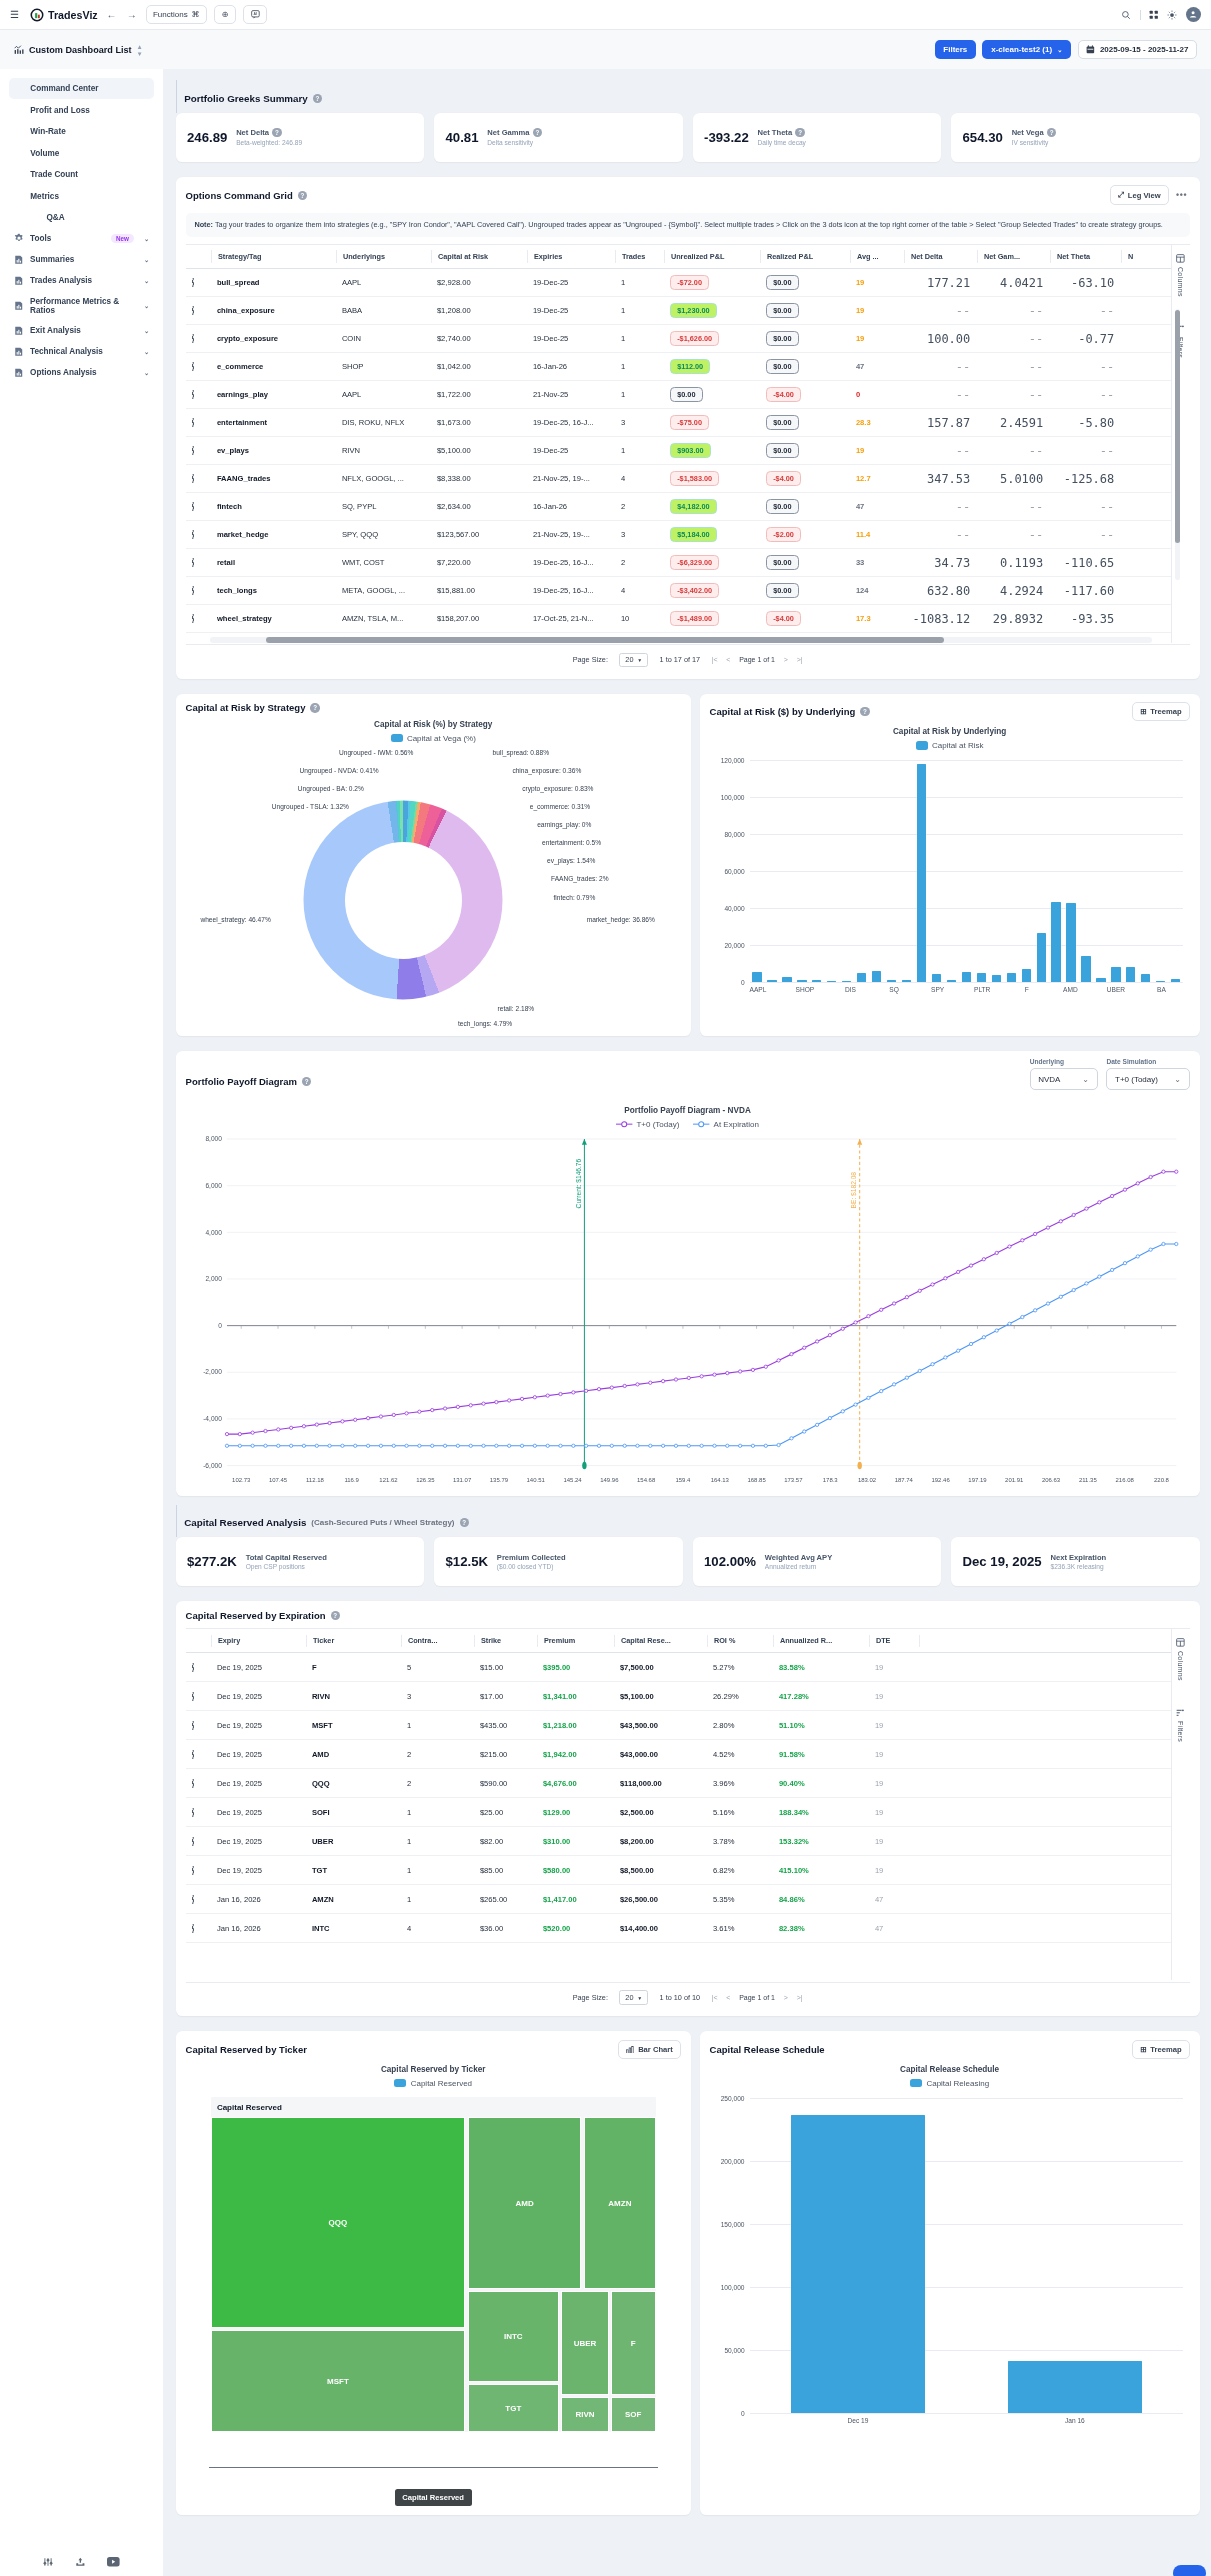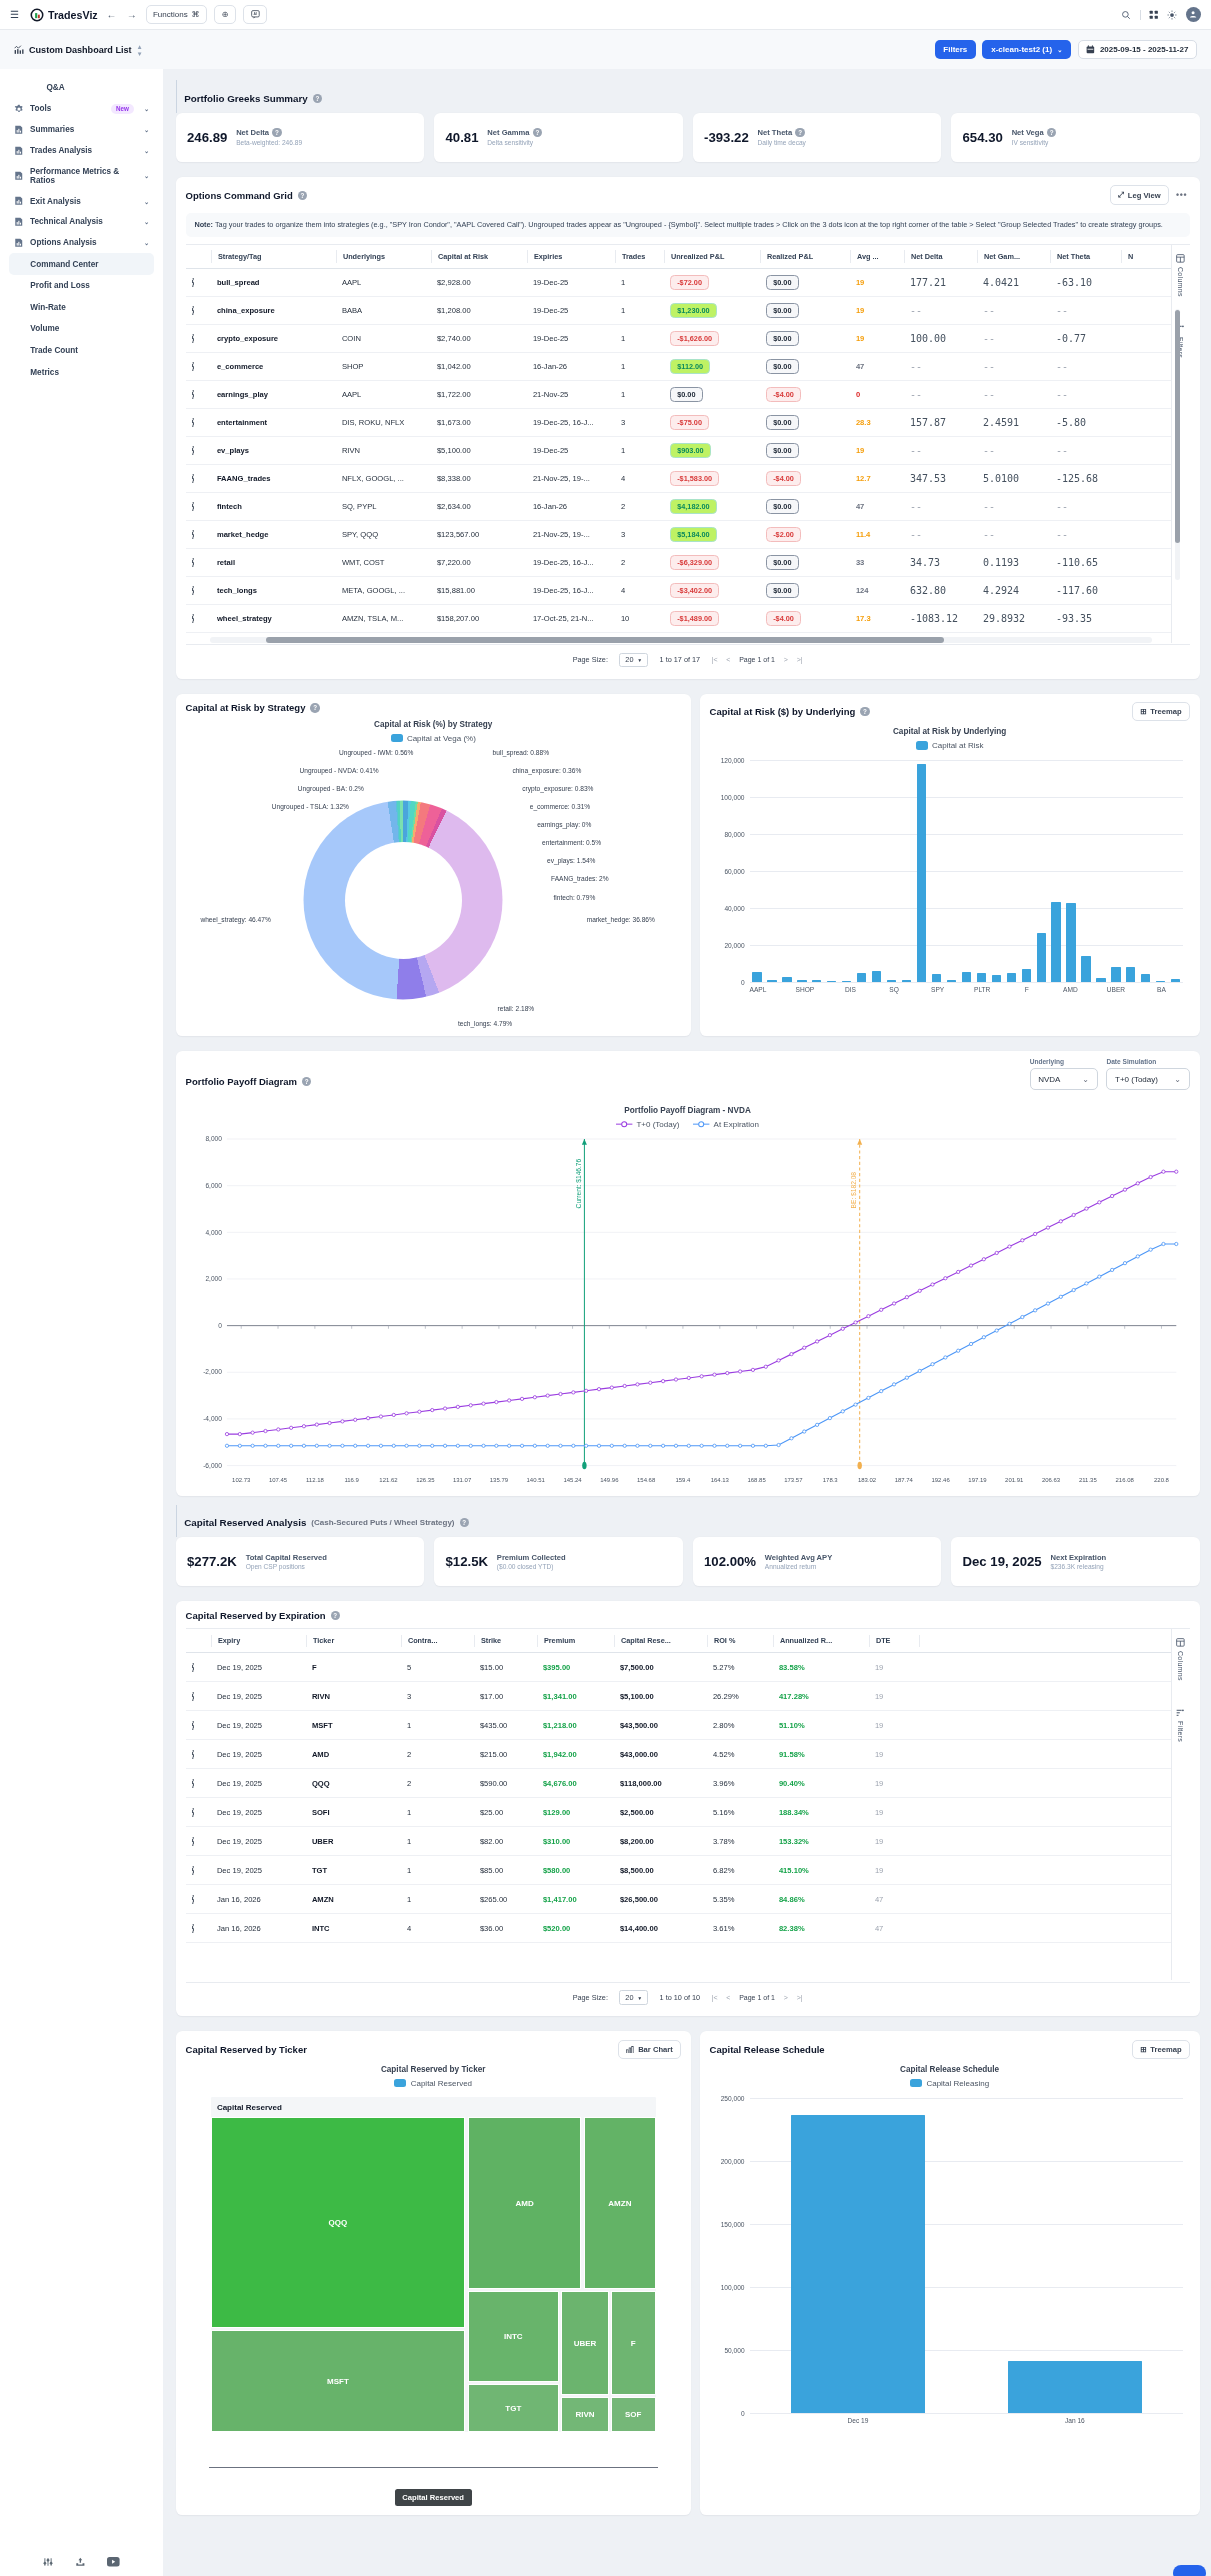--- a/index.html
+++ b/index.html
@@ -69,21 +69,21 @@
   .t-row { display:grid; align-items:center; border-bottom:0.6px solid #eef0f4; font-size:7.6px; color:#1f2937; }
   .t-row > div { padding:0 6.3px; white-space:nowrap; overflow:hidden; }
   .drag-circle { width:9.5px; height:9.5px; border:1px dashed #4b5563; border-radius:50%; margin:0 auto; }
   .pill { display:inline-block; padding:1.9px 6.3px; border-radius:4.4px; font-size:7.3px; font-weight:700; }
   .pill.pos { background:#bef264; color:#0b8a5c; border:0.6px solid #a9e3c9;text-align:right; }
   .pill.neg { background:#fdeded; color:#d83a3a; border:0.6px solid #f3bcbc; }
   .pill.zero { background:#f6f7f9; color:#1f2937; border:0.9px solid #8a94a3; }
   .avg-warn { color:#f59e0b; font-weight:700; }
   .avg-gray { color:#6b7280; font-weight:600; }
   .avg-red { color:#dc2626; font-weight:700; }
-  .mono { font-family:"DejaVu Sans Mono", monospace; font-size:10px; color:#44505e; }
+  .mono { font-family:"DejaVu Sans Mono", monospace; font-size:12px; color:#44505e;text-align:right; }
   .green-strong { color:#16a34a; font-weight:700; }
   .bold-dark { font-weight:700; color:#111827; }
   .dim { color:#9ca3af; }
 
   .side-strip { width:19px; border-left:0.6px solid #e8ebf0; display:flex; flex-direction:column; align-items:center; padding-top:8.8px; gap:29px; color:#475569; flex:none; }
   .vtab { display:flex; flex-direction:column; align-items:center; gap:3.8px; cursor:pointer; }
   .vtab .vlabel { writing-mode:vertical-rl; font-size:7px; color:#475569; letter-spacing:0.3px; }
 
   .hscroll { height:5.7px; background:#f1f3f6; border-radius:3.2px; margin:3.8px 19px 0 24px; position:relative; }
   .hscroll .thumb { position:absolute; left:6%; width:72%; height:100%; border-radius:3.2px; background:#9aa1ab; }
@@ -240,20 +240,28 @@
           </svg>
       </span>
       <span>2025-09-15 - 2025-11-27</span>
     </div>
   </div>
 </div>
 
 <div class="shell">
 
   <div class="sidebar">
+    <div id="sidebar-subitems">
+        <div class="sb-sub active">Command Center</div>
+        <div class="sb-sub">Profit and Loss</div>
+        <div class="sb-sub">Win-Rate</div>
+        <div class="sb-sub">Volume</div>
+        <div class="sb-sub">Trade Count</div>
+        <div class="sb-sub">Metrics</div>
+      </div>
     <div id="sidebar-items">
         <div class="sb-item">
           <span class="sb-icon"></span>
           <span style="margin-left: 16.4px;">Q&amp;A</span>
         </div>
         <div class="sb-item">
           <span class="sb-icon">
             <svg width="10" height="10" viewBox="0 0 16 16">
               <path d="M8 5.4 A2.6 2.6 0 1 0 8 10.6 A2.6 2.6 0 1 0 8 5.4 M6.9 1 h2.2 l.3 1.7 a5.4 5.4 0 0 1 1.6.9 l1.7-.6 1.1 1.9 -1.3 1.1 a5.6 5.6 0 0 1 0 1.9 l1.3 1.1 -1.1 1.9 -1.7-.6 a5.4 5.4 0 0 1 -1.6.9 l-.3 1.7 h-2.2 l-.3-1.7 a5.4 5.4 0 0 1 -1.6-.9 l-1.7.6 -1.1-1.9 1.3-1.1 a5.6 5.6 0 0 1 0-1.9 L1.2 4.9 2.3 3 4 3.6 a5.4 5.4 0 0 1 1.6-.9 Z" fill="#64748b" fill-rule="evenodd"></path>
             </svg>
@@ -327,28 +335,20 @@
             <svg width="9.5" height="9.5" viewBox="0 0 15 15">
               <path d="M2 1 h8 l3 3 v10 h-11 Z" fill="#64748b"></path>
               <rect x="4.2" y="8" width="1.7" height="4" fill="#fff"></rect>
               <rect x="6.8" y="6" width="1.7" height="6" fill="#fff"></rect>
               <rect x="9.4" y="9" width="1.7" height="3" fill="#fff"></rect>
             </svg>
           </span>
           <span style="">Options Analysis</span>
           <span class="chev">⌄</span>
         </div>
-      </div>
-    <div id="sidebar-subitems">
-        <div class="sb-sub active">Command Center</div>
-        <div class="sb-sub">Profit and Loss</div>
-        <div class="sb-sub">Win-Rate</div>
-        <div class="sb-sub">Volume</div>
-        <div class="sb-sub">Trade Count</div>
-        <div class="sb-sub">Metrics</div>
       </div>
     <div class="sb-footer">
       <span>
         <svg width="10" height="10" viewBox="0 0 16 16" stroke="#5b6672" stroke-width="1.5">
             <line x1="3" y1="2" x2="3" y2="14"></line>
             <line x1="8" y1="2" x2="8" y2="14"></line>
             <line x1="13" y1="2" x2="13" y2="14"></line>
             <circle cx="3" cy="10" r="1.6" fill="#5b6672"></circle>
             <circle cx="8" cy="5" r="1.6" fill="#5b6672"></circle>
             <circle cx="13" cy="10" r="1.6" fill="#5b6672"></circle>

